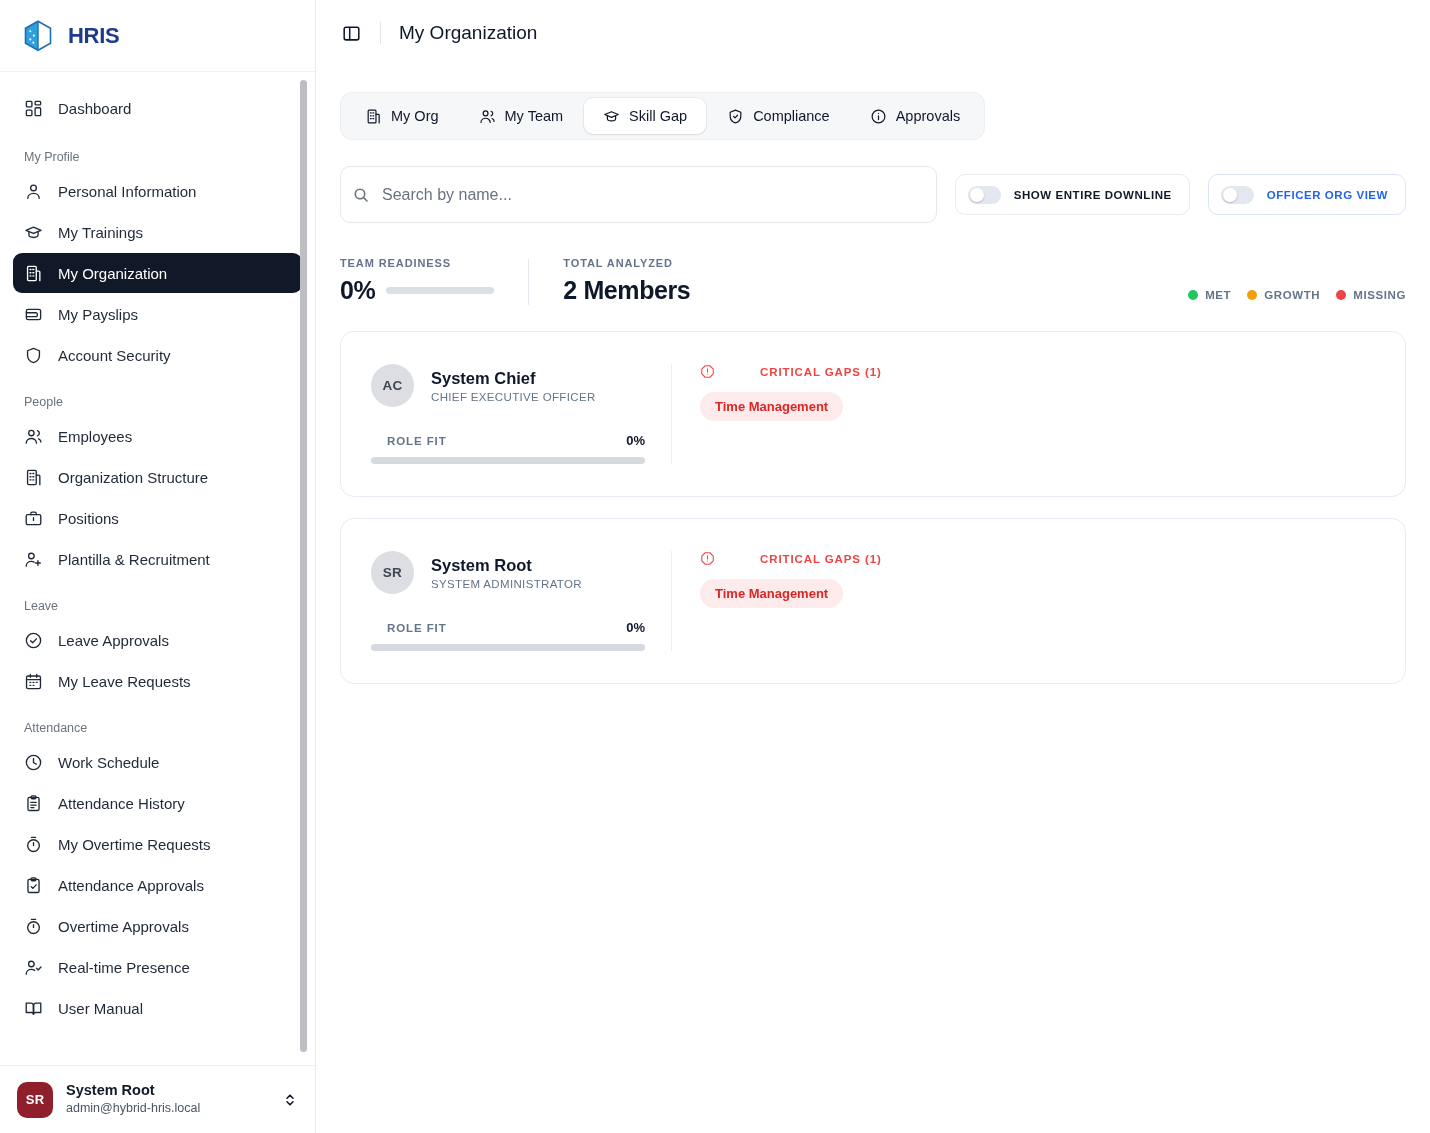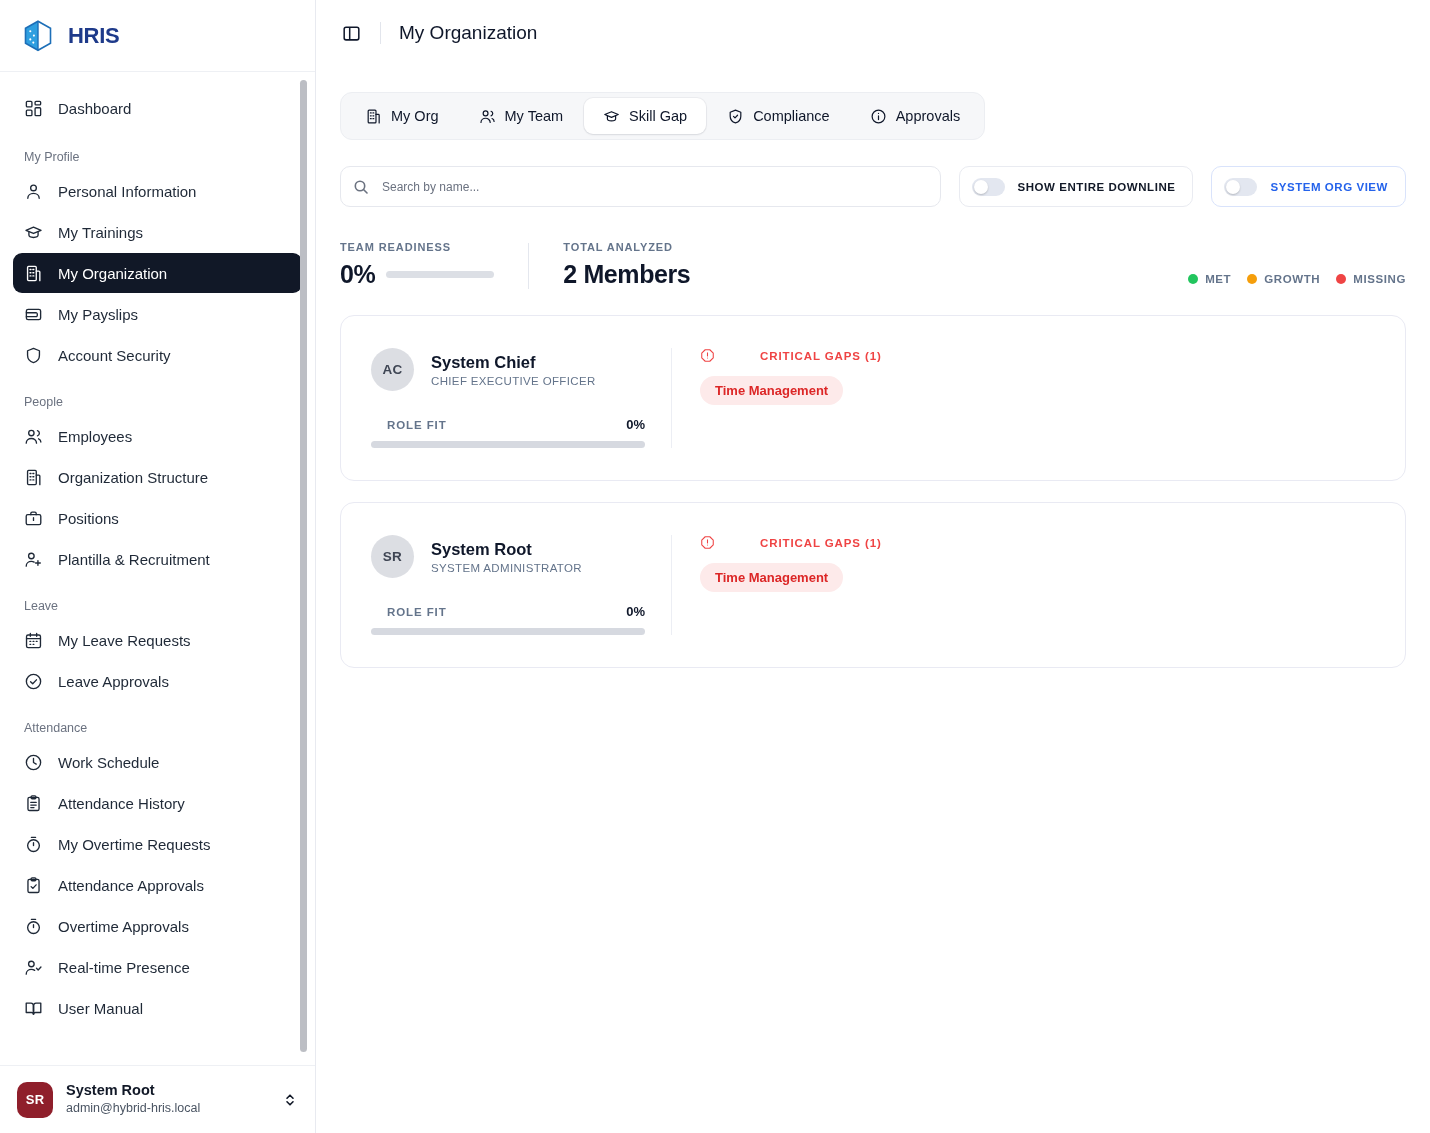--- a/index.html
+++ b/index.html
@@ -110,23 +110,23 @@
 
   
   .filter-row {
     display: flex; align-items: center; gap: 18px;
     margin-top: 26px;
   }
   .search-wrap {
     flex: 1 1 auto; position: relative; max-width: 645px;
   }
   .search-input {
-    width: 100%; height: 41px;
+    width: 100%; height: 57px;
     border: 1px solid #e6e8ee; border-radius: 10px;
-    padding: 0 14px 0 41px; font-size: 12px;
+    padding: 0 14px 0 41px; font-size: 16px;
     color: #111827; background: #fff;
     font-family: "Liberation Sans", sans-serif;
   }
   .search-input::placeholder { color: #6b7280; }
   .search-ico {
     position: absolute; left: 13px; top: 50%; transform: translateY(-50%);
     width: 16px; height: 16px; color: #6b7280; pointer-events: none;
   }
   .toggle-chip {
     display: flex; align-items: center; gap: 13px;
@@ -334,36 +334,36 @@
                 <path d="M2.8 20.4c0-3.6 3-6 6.5-6 1.3 0 2.5.3 3.5.9"></path>
                 <path d="M17.6 13.4v6M14.6 16.4h6"></path>
               </svg>
             </span>
             <span>Plantilla &amp; Recruitment</span>
           </div>
           <div class="sb-group-label">Leave</div>
           <div class="sb-item">
             <span class="sb-ico">
               <svg viewBox="0 0 24 24" fill="none" stroke="currentColor" stroke-width="1.7" stroke-linecap="round" stroke-linejoin="round">
+                <circle cx="12" cy="12" r="9"></circle>
+                <path d="M8.3 12.2 11 14.9l4.7-5"></path>
+              </svg>
+            </span>
+            <span>Leave Approvals</span>
+          </div>
+          <div class="sb-item">
+            <span class="sb-ico">
+              <svg viewBox="0 0 24 24" fill="none" stroke="currentColor" stroke-width="1.7" stroke-linecap="round" stroke-linejoin="round">
                 <rect x="3.2" y="5" width="17.6" height="16" rx="2"></rect>
                 <path d="M3.2 9.6h17.6"></path>
                 <path d="M8 3.2v3.4M16 3.2v3.4"></path>
                 <path d="M7.5 13.2h1M11.5 13.2h1M15.5 13.2h1M7.5 16.8h1M11.5 16.8h1"></path>
               </svg>
             </span>
             <span>My Leave Requests</span>
-          </div>
-          <div class="sb-item">
-            <span class="sb-ico">
-              <svg viewBox="0 0 24 24" fill="none" stroke="currentColor" stroke-width="1.7" stroke-linecap="round" stroke-linejoin="round">
-                <circle cx="12" cy="12" r="9"></circle>
-                <path d="M8.3 12.2 11 14.9l4.7-5"></path>
-              </svg>
-            </span>
-            <span>Leave Approvals</span>
           </div>
           <div class="sb-group-label">Attendance</div>
           <div class="sb-item">
             <span class="sb-ico">
               <svg viewBox="0 0 24 24" fill="none" stroke="currentColor" stroke-width="1.7" stroke-linecap="round" stroke-linejoin="round">
                 <circle cx="12" cy="12" r="9"></circle>
                 <path d="M12 6.8V12l3.4 2"></path>
               </svg>
             </span>
             <span>Work Schedule</span>
@@ -524,21 +524,21 @@
             <div class="toggle-chip">
               <span class="switch">
                 <span class="knob"></span>
               </span>
               <span class="chip-label">SHOW ENTIRE DOWNLINE</span>
             </div>
             <div class="toggle-chip accent">
               <span class="switch">
                 <span class="knob"></span>
               </span>
-              <span class="chip-label accent">SYSTEM ORG VIEW</span>
+              <span class="chip-label accent">OFFICER ORG VIEW</span>
             </div>
           </div>
       </div>
 
       <div class="stats-row">
         <div class="stat">
           <span class="stat-label">TEAM READINESS</span>
           <span class="stat-line">
             <span class="stat-value">0%</span>
             <span class="mini-bar"></span>

